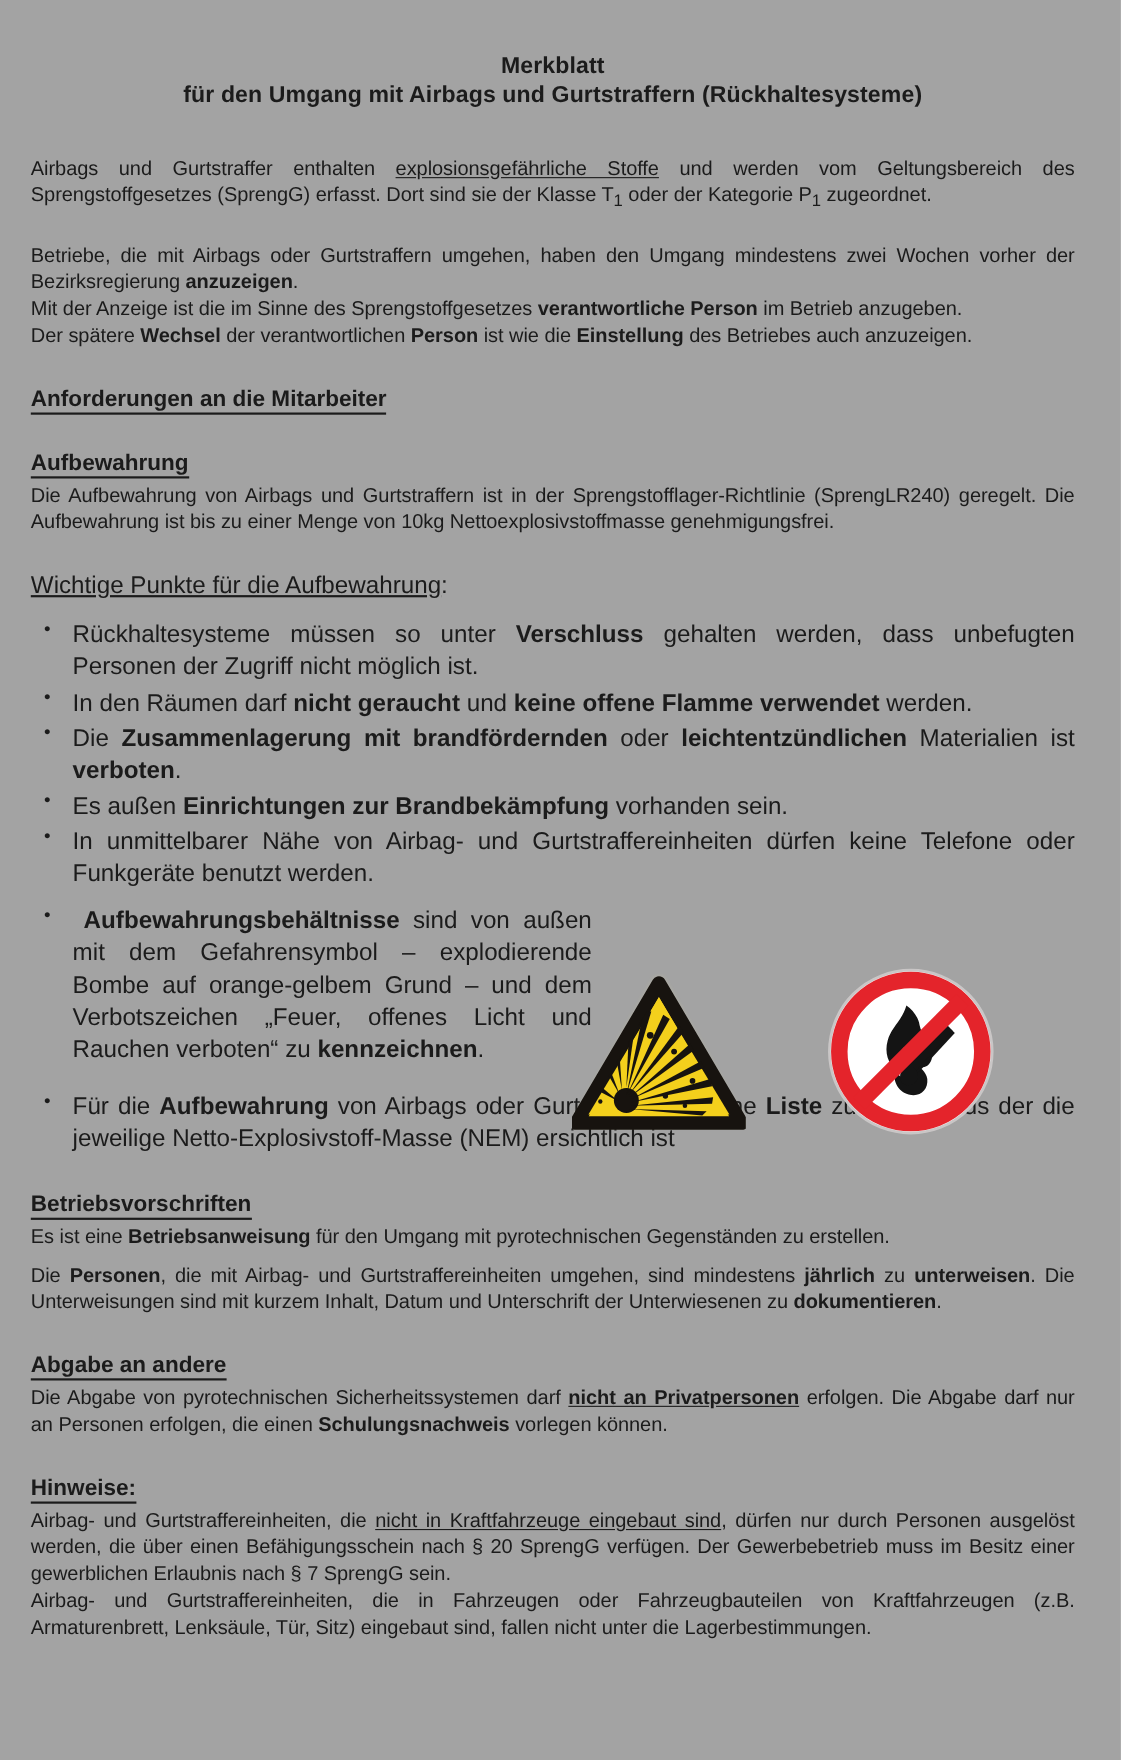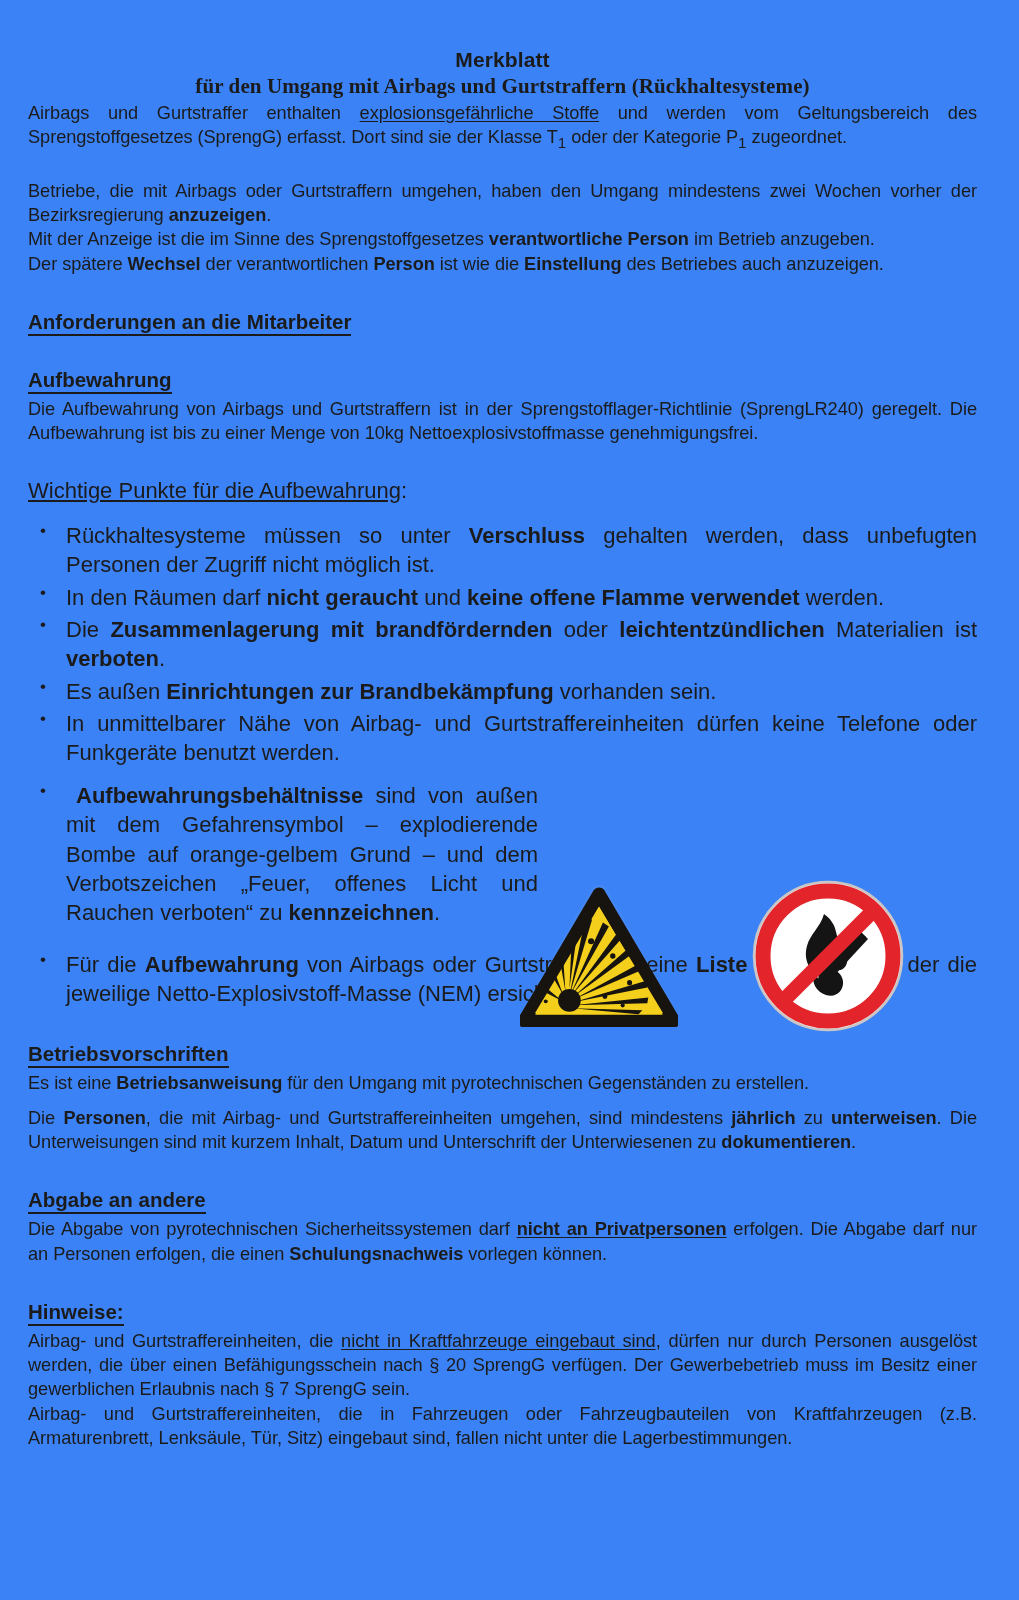--- a/index.html
+++ b/index.html
@@ -14,43 +14,43 @@
     font-family: "Liberation Sans", sans-serif;
     color: #1b1b1b;
     -webkit-font-smoothing: antialiased;
   }
   .page {
     position: relative;
     width: 1019px;
     min-height: 1600px;
     box-sizing: border-box;
     padding: 38px 42px 30px 28px;
-    background: #3b82f6;
+    background: #a3a3a3;
   }
 
   
   .doc-title {
     text-align: center;
     font-size: 21px;
     font-weight: bold;
     line-height: 1.30;
     letter-spacing: 0.1px;
     margin: 8px 0 0 0;
   }
-  .doc-title .line2 { display: block; font-family: Liberation Serif, serif; }
+  .doc-title .line2 { display: block; }
 
   
   .para {
     font-size: 18.2px;
     line-height: 1.335;
     text-align: justify;
     margin: 0;
     letter-spacing: -0.05px;
   }
-  .intro { }
+  .intro { margin-top: 40px; }
 
   .section { margin-top: 26px; }
   .section-gap-lg { margin-top: 34px; }
 
   h2.heading {
     font-size: 20.5px;
     font-weight: bold;
     margin: 0 0 5px 0;
     display: block;
   }

